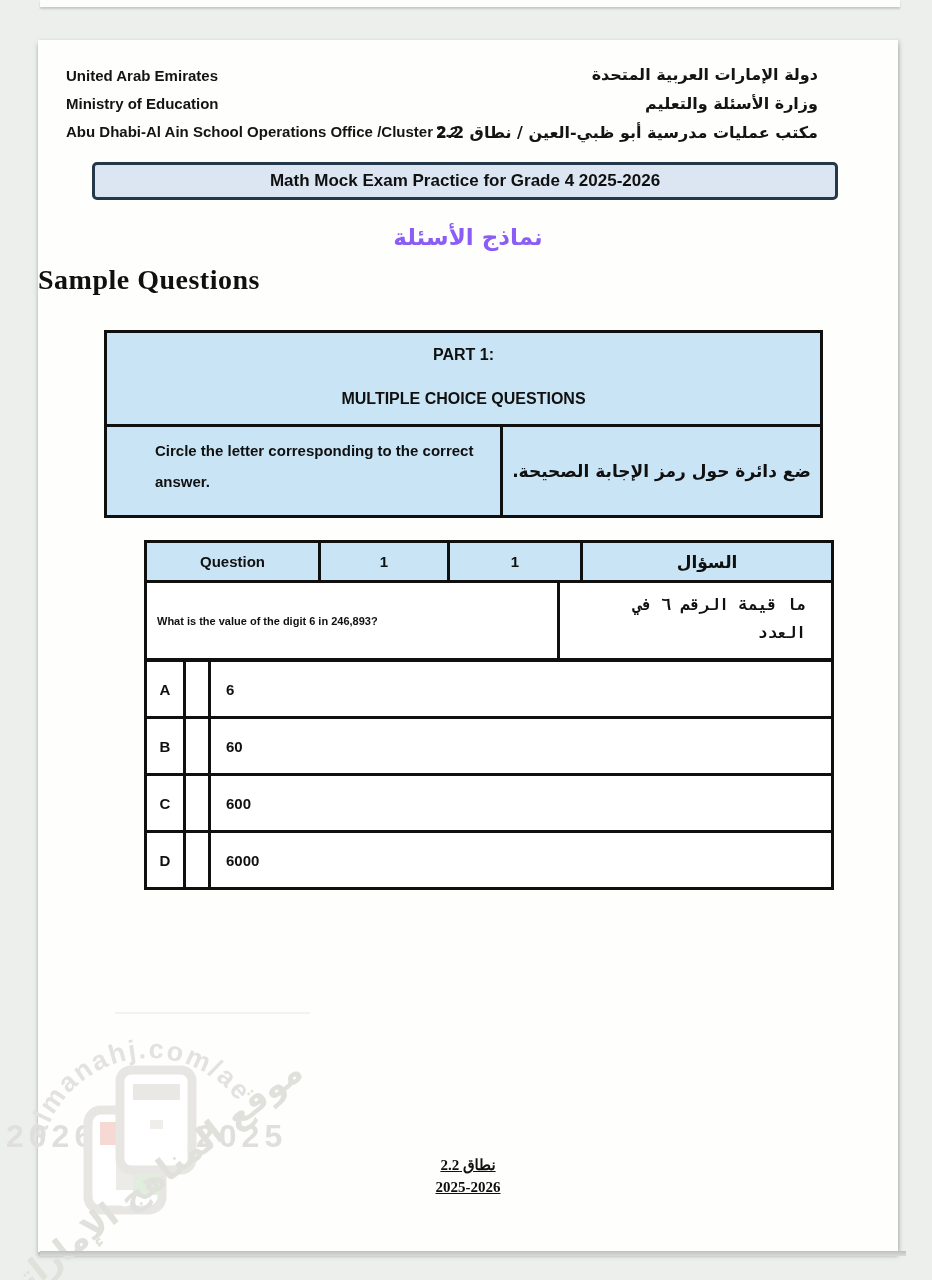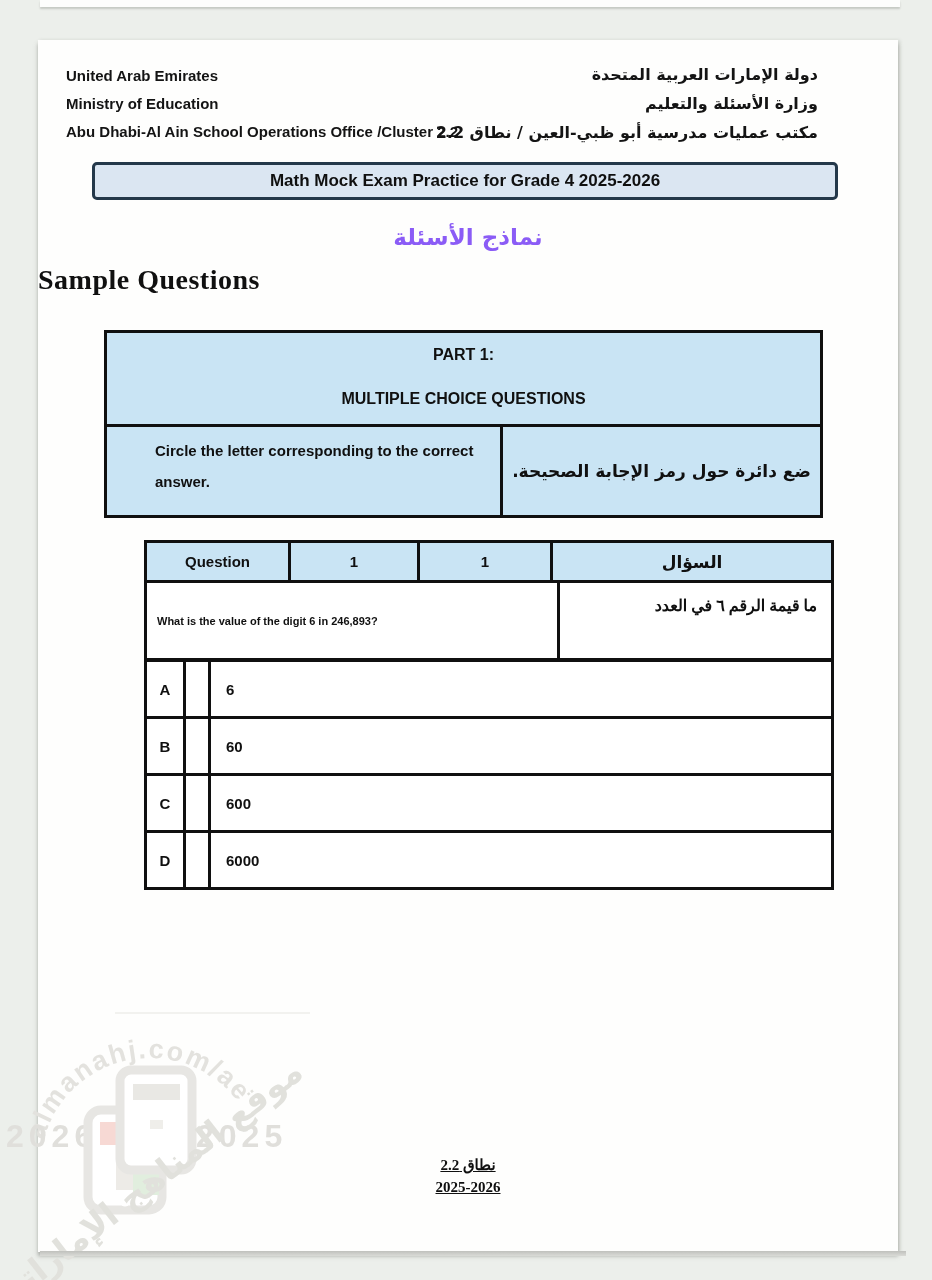--- a/index.html
+++ b/index.html
@@ -42,29 +42,29 @@
     padding:8px 22px 18px 12px; font-weight:bold; font-size:15px; line-height:31px; color:#101010; }
   .part1-ar { flex:1; display:flex; align-items:center; justify-content:center;
     direction:rtl; font-weight:bold; font-size:17px; color:#101010;
     font-family:"DejaVu Sans", sans-serif; }
 
   
   .qtable { position:absolute; left:106px; top:500px; width:684px; border:3px solid #101010; background:#fff; }
   .qhead { display:flex; height:37px; background:#c9e4f4; border-bottom:3px solid #101010; }
   .qcell { box-sizing:border-box; display:flex; align-items:center; justify-content:center;
     font-weight:bold; font-size:15px; color:#101010; border-right:3px solid #101010; }
-  .qh1 { width:144px; } .qh2 { width:129px; } .qh3 { width:133px; }
+  .qh1 { width:174px; } .qh2 { width:129px; } .qh3 { width:133px; }
   .qh4 { flex:1; border-right:none; direction:rtl; font-size:17px; font-family:"DejaVu Sans", sans-serif; }
   .qbody { display:flex; min-height:75px; }
   .qb-en { width:413px; box-sizing:border-box; border-right:3px solid #101010;
     display:flex; align-items:center; padding-left:10px; padding-right:6px;
     font-weight:bold; font-size:11px; color:#101010; }
-  .qb-ar { flex:1; direction:rtl; text-align:right; padding:9px 14px;
+  .qb-ar { flex:1; direction:rtl; text-align:right; padding:9px 25px;
     font-weight:bold; font-size:16px; line-height:28px; color:#101010;
-    font-family:Liberation Serif, serif; }
+    font-family:Liberation Mono, monospace; }
 
   
   .atable { position:absolute; left:106px; top:619px; width:684px; border:3px solid #101010; background:#fff; }
   .arow { display:flex; height:54px; border-bottom:3px solid #101010; }
   .arow:last-child { border-bottom:none; }
   .a-letter { width:39px; box-sizing:border-box; border-right:3px solid #101010;
     display:flex; align-items:center; justify-content:center; font-weight:bold; font-size:15px; color:#101010; }
   .a-spacer { width:25px; box-sizing:border-box; border-right:3px solid #101010; }
   .a-val { flex:1; display:flex; align-items:center; padding-left:15px;
     font-weight:bold; font-size:15px; color:#101010; }

